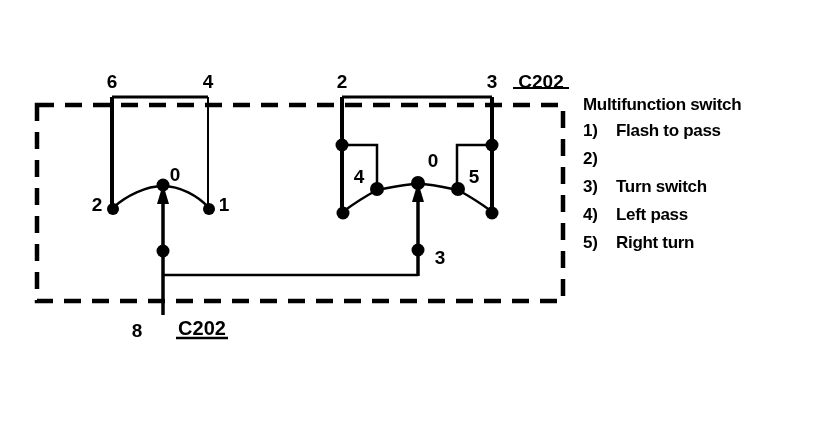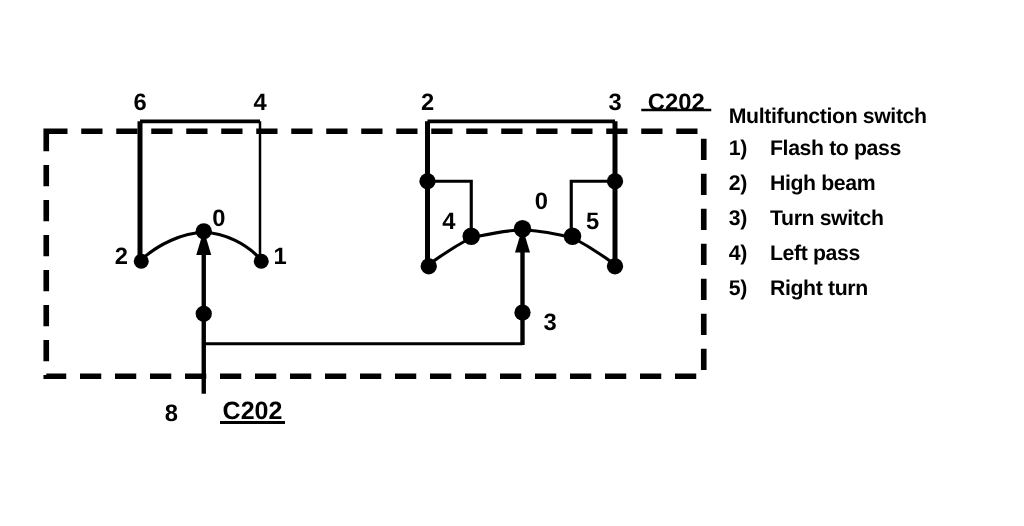--- a/index.html
+++ b/index.html
@@ -18,21 +18,21 @@
   #diagram-svg {
     position: absolute;
     left: 0;
     top: 0;
     width: 819px;
     height: 421px;
   }
   .legend {
     position: absolute;
     left: 583px;
-    top: 84px;
+    top: 96px;
     width: 236px;
   }
   .legend-title {
     font-size: 17px;
     font-weight: bold;
     color: #000000;
     letter-spacing: -0.3px;
     white-space: nowrap;
     line-height: 1;
     margin-bottom: 9px;
@@ -138,21 +138,20 @@
 
   <div class="legend">
     <div class="legend-title">Multifunction switch</div>
 
     <div class="legend-row">
       <span class="legend-num">1)</span>
       <span class="legend-label">Flash to pass</span>
     </div>
     <div class="legend-row">
       <span class="legend-num">2)</span>
-      <span class="legend-label">High beam</span>
     </div>
     <div class="legend-row">
       <span class="legend-num">3)</span>
       <span class="legend-label">Turn switch</span>
     </div>
     <div class="legend-row">
       <span class="legend-num">4)</span>
       <span class="legend-label">Left pass</span>
     </div>
     <div class="legend-row">

